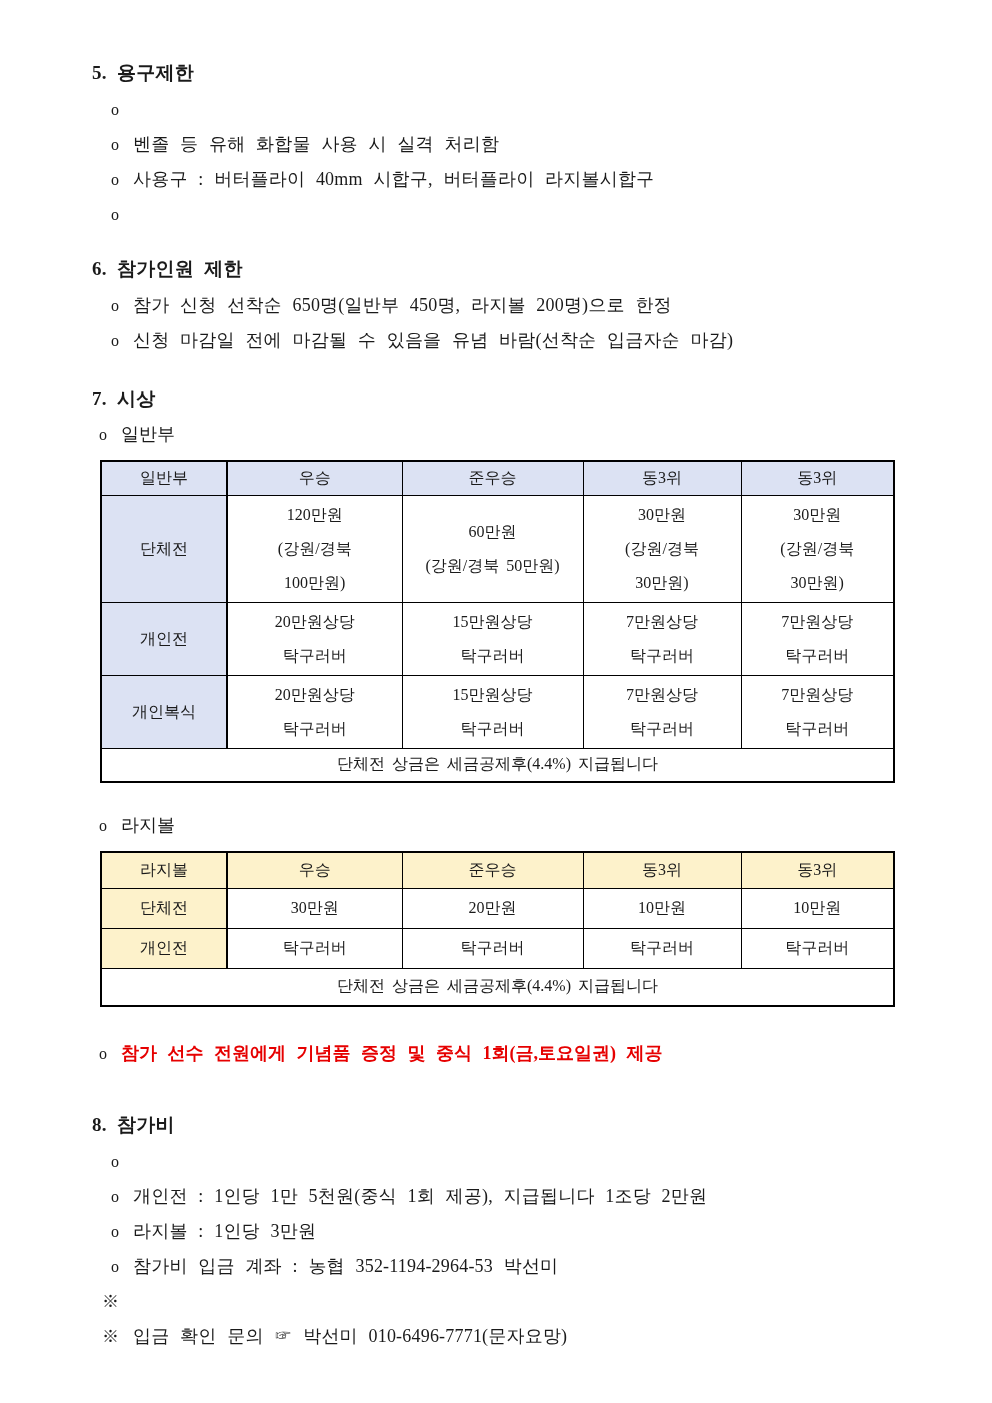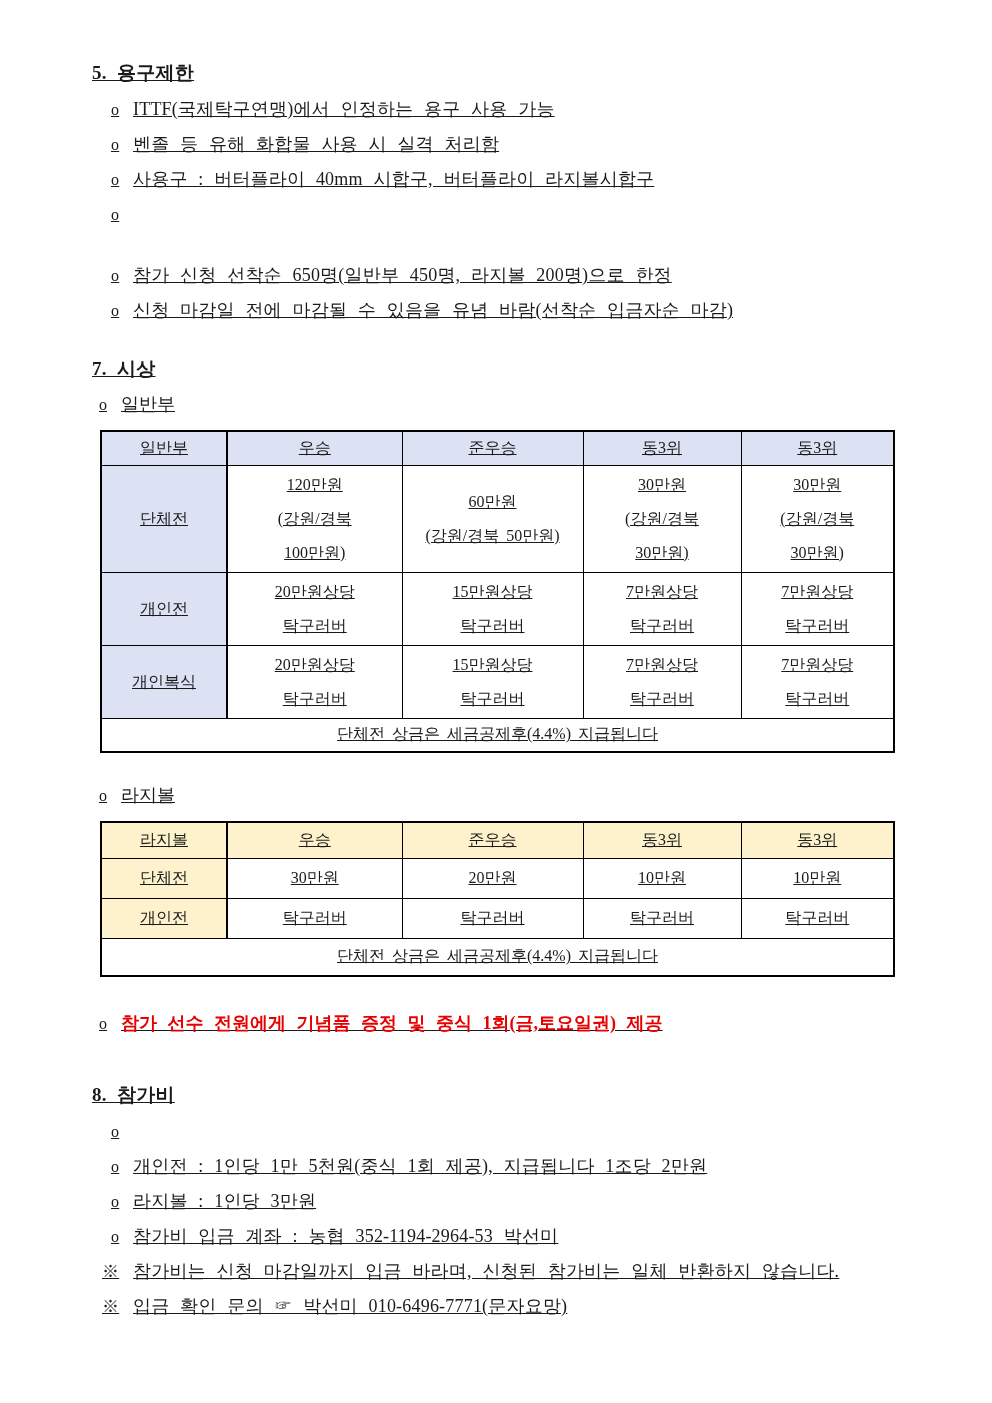--- a/index.html
+++ b/index.html
@@ -8,21 +8,20 @@
     height: 1403px;
     background: #ffffff;
     color: #1a1a1a;
     font-family: "Liberation Serif", "DejaVu Serif", serif;
     overflow: hidden;
   }
   .page {
     padding: 58px 28px 0 92px;
     box-sizing: border-box;
     width: 992px;
-    text-decoration: underline;
   }
   .section-heading {
     font-size: 19px;
     font-weight: bold;
     letter-spacing: 0.3px;
     word-spacing: 5px;
     line-height: 30px;
   }
   .item-list { margin: 4px 0 0 0; }
   .list-item {
@@ -103,39 +102,39 @@
 </head>
 <body>
 
 <div class="page">
 
   <div>
     <div class="section-heading">5. 용구제한</div>
     <div class="item-list">
       <div class="list-item">
         <span class="bullet">o</span>
-        <span>ITTF(국제탁구연맹)에서 인정하는 용구 사용 가능</span>
       </div>
       <div class="list-item">
         <span class="bullet">o</span>
         <span>벤졸 등 유해 화합물 사용 시 실격 처리함</span>
       </div>
       <div class="list-item">
         <span class="bullet">o</span>
         <span>사용구 : 버터플라이 40mm 시합구, 버터플라이 라지볼시합구</span>
       </div>
       <div class="list-item">
         <span class="bullet">o</span>
       </div>
     </div>
   </div>
 
   <div class="gap-s"></div>
 
   <div>
+    <div class="section-heading">6. 참가인원 제한</div>
     <div class="item-list">
       <div class="list-item">
         <span class="bullet">o</span>
         <span>참가 신청 선착순 650명(일반부 450명, 라지볼 200명)으로 한정</span>
       </div>
       <div class="list-item">
         <span class="bullet">o</span>
         <span>신청 마감일 전에 마감될 수 있음을 유념 바람(선착순 입금자순 마감)</span>
       </div>
     </div>
@@ -273,21 +272,20 @@
       <div class="list-item">
         <span class="bullet">o</span>
         <span>라지볼 : 1인당 3만원</span>
       </div>
       <div class="list-item">
         <span class="bullet">o</span>
         <span>참가비 입금 계좌 : 농협 352-1194-2964-53 박선미</span>
       </div>
       <div class="list-item note-item">
         <span class="bullet">※</span>
-        <span>참가비는 신청 마감일까지 입금 바라며, 신청된 참가비는 일체 반환하지 않습니다.</span>
       </div>
       <div class="list-item note-item">
         <span class="bullet">※</span>
         <span>입금 확인 문의 ☞ 박선미 010-6496-7771(문자요망)</span>
       </div>
     </div>
   </div>
 
 </div>
 

